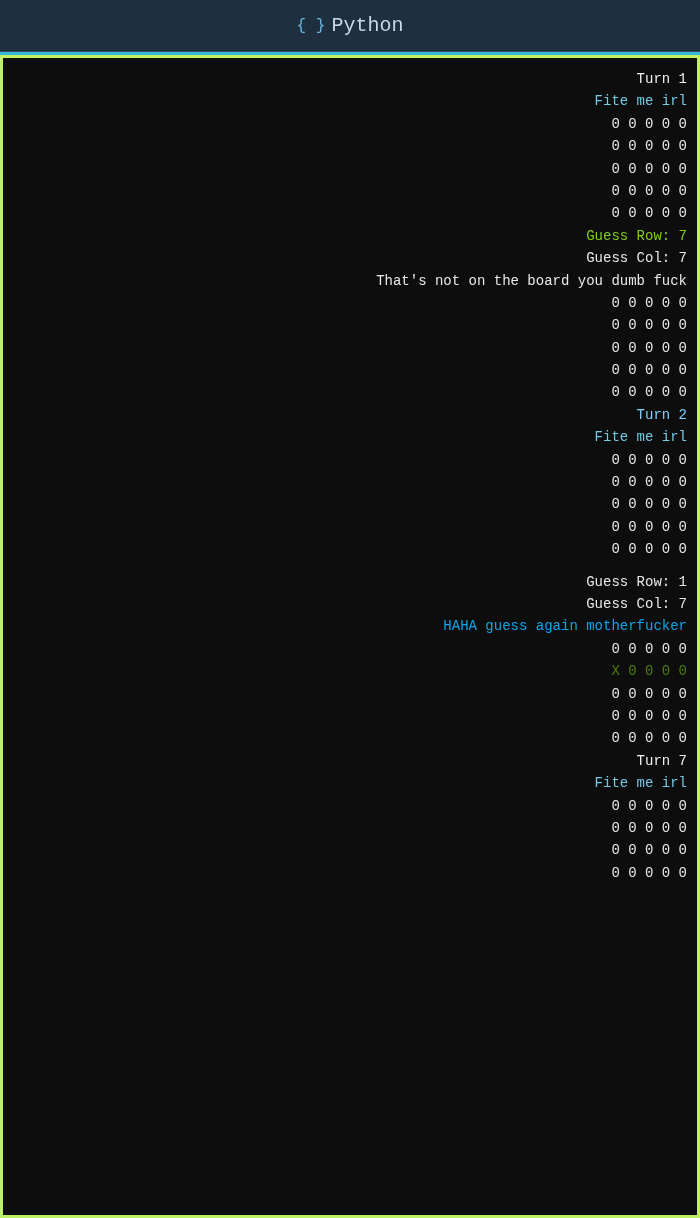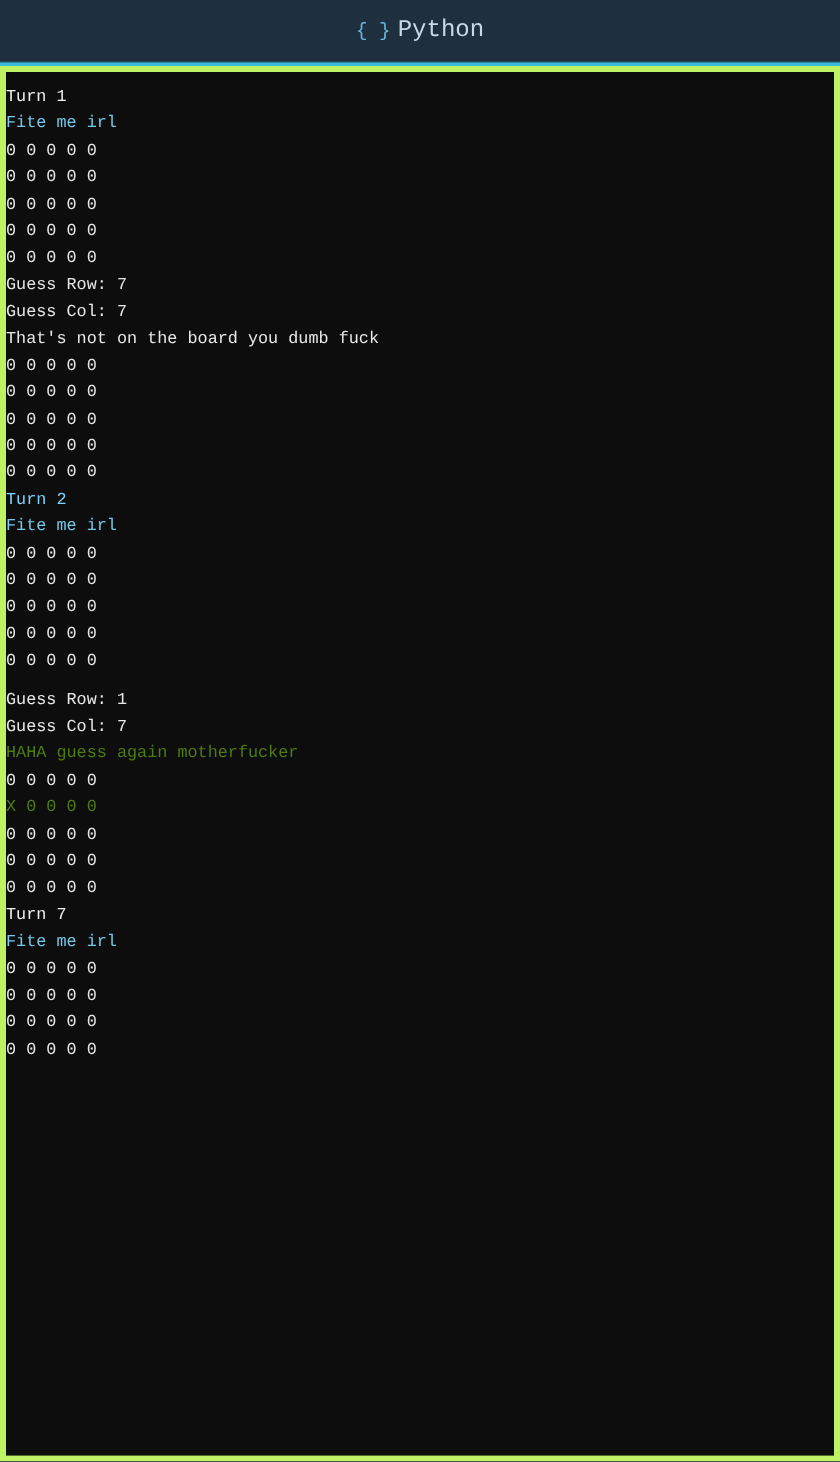--- a/index.html
+++ b/index.html
@@ -39,21 +39,22 @@
     .separator-line {
       height: 3px;
       background-color: #3ab8d8;
       width: 100%;
     }
 
     .console-area {
       background-color: #0d0d0d;
       min-height: 1163px;
       padding: 10px 10px 10px 0;
-      border: 5px solid #bef264;
+      border: 3px solid #bef264;
+      text-align: right;
     }
 
     .console-line {
       color: #e8e8e8;
       font-size: 14px;
       line-height: 1.6;
       white-space: pre;
       font-family: 'Courier New', Courier, monospace;
     }
   </style>
@@ -69,38 +70,38 @@
 </div>
 
 <div class="console-area" id="console-output">
 <div class="console-line" style="color: rgb(240, 240, 240);">Turn 1</div>
     <div class="console-line" style="color: rgb(120, 200, 232);">Fite me irl</div>
     <div class="console-line" style="color: rgb(232, 232, 232);">0 0 0 0 0</div>
     <div class="console-line" style="color: rgb(232, 232, 232);">0 0 0 0 0</div>
     <div class="console-line" style="color: rgb(232, 232, 232);">0 0 0 0 0</div>
     <div class="console-line" style="color: rgb(232, 232, 232);">0 0 0 0 0</div>
     <div class="console-line" style="color: rgb(232, 232, 232);">0 0 0 0 0</div>
-    <div class="console-line" style="color: #e5e5e5;">Guess Row: 7</div>
+    <div class="console-line" style="color: #84cc16;">Guess Row: 7</div>
     <div class="console-line" style="color: rgb(232, 232, 232);">Guess Col: 7</div>
     <div class="console-line" style="color: rgb(232, 232, 232);">That's not on the board you dumb fuck</div>
     <div class="console-line" style="color: rgb(232, 232, 232);">0 0 0 0 0</div>
     <div class="console-line" style="color: rgb(232, 232, 232);">0 0 0 0 0</div>
     <div class="console-line" style="color: rgb(232, 232, 232);">0 0 0 0 0</div>
     <div class="console-line" style="color: rgb(232, 232, 232);">0 0 0 0 0</div>
     <div class="console-line" style="color: rgb(232, 232, 232);">0 0 0 0 0</div>
     <div class="console-line" style="color: #7dd3fc;">Turn 2</div>
     <div class="console-line" style="color: rgb(120, 200, 232);">Fite me irl</div>
     <div class="console-line" style="color: rgb(232, 232, 232);">0 0 0 0 0</div>
     <div class="console-line" style="color: rgb(232, 232, 232);">0 0 0 0 0</div>
     <div class="console-line" style="color: rgb(232, 232, 232);">0 0 0 0 0</div>
     <div class="console-line" style="color: rgb(232, 232, 232);">0 0 0 0 0</div>
     <div class="console-line" style="color: rgb(232, 232, 232);">0 0 0 0 0</div>
     <div class="console-line" style="color: rgb(232, 232, 232); margin-top: 10px;">Guess Row: 1</div>
     <div class="console-line" style="color: rgb(232, 232, 232);">Guess Col: 7</div>
-    <div class="console-line" style="color: #4d7c0f;">HAHA guess again motherfucker</div>
+    <div class="console-line" style="color: #0ea5e9;">HAHA guess again motherfucker</div>
     <div class="console-line" style="color: rgb(232, 232, 232);">0 0 0 0 0</div>
     <div class="console-line" style="color: #4d7c0f;">X 0 0 0 0</div>
     <div class="console-line" style="color: rgb(232, 232, 232);">0 0 0 0 0</div>
     <div class="console-line" style="color: rgb(232, 232, 232);">0 0 0 0 0</div>
     <div class="console-line" style="color: rgb(232, 232, 232);">0 0 0 0 0</div>
     <div class="console-line" style="color: rgb(240, 240, 240);">Turn 7</div>
     <div class="console-line" style="color: rgb(120, 200, 232);">Fite me irl</div>
     <div class="console-line" style="color: rgb(232, 232, 232);">0 0 0 0 0</div>
     <div class="console-line" style="color: rgb(232, 232, 232);">0 0 0 0 0</div>
     <div class="console-line" style="color: rgb(232, 232, 232);">0 0 0 0 0</div>

